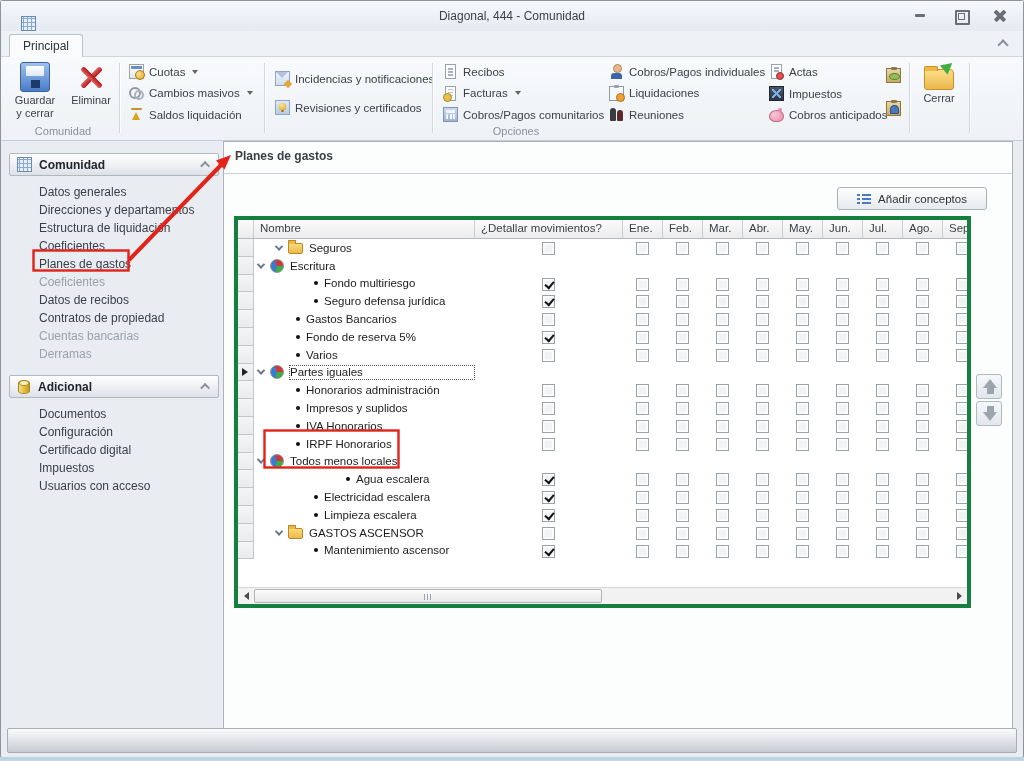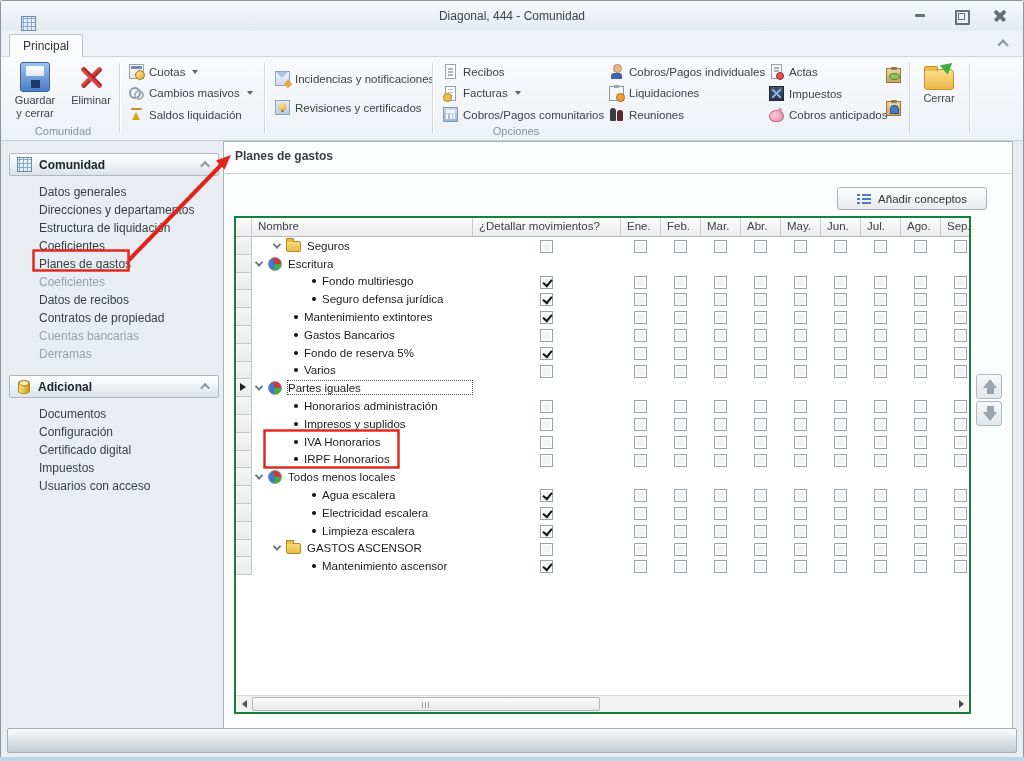--- a/index.html
+++ b/index.html
@@ -129,21 +129,21 @@
   
   .panel { position:absolute; left:222px; top:140px; width:790px; height:588px;
            background:#fcfdfd; border:1px solid #aab2ba; }
   .panel-title { position:absolute; left:11px; top:7px; font-size:12px; font-weight:bold; color:#3a3f44; }
   .panel-sep { position:absolute; left:0; right:0; top:31px; height:1px; background:#ccd2d8; }
   .addbtn { position:absolute; left:613px; top:45px; width:150px; height:23px; border:1px solid #a8b0b8; border-radius:3px;
             background:linear-gradient(#fdfdfd,#e7ebee); display:flex; align-items:center; justify-content:center; gap:7px;
             font-size:11.5px; color:#333; }
 
   
-  .grid { position:absolute; left:10px; top:74px; width:737px; height:498px; background:#ffffff; border:2px solid #15803d; }
+  .grid { position:absolute; left:10px; top:74px; width:737px; height:392px; background:#ffffff; border:4px solid #15803d; }
   .ghead { position:absolute; left:0; right:0; top:0; height:19px; display:flex;
            background:linear-gradient(#fbfbfb,#ececec); border-bottom:1px solid #b4bac0; }
   .gh { border-right:1px solid #c9cdd1; font-size:11.5px; color:#3c4248; padding:2px 0 0 6px; white-space:nowrap; overflow:hidden; }
   .gh:last-child { border-right:none; }
   .gbody { position:absolute; left:0; right:0; top:19px; bottom:18px; overflow:hidden; }
   .grow { position:relative; height:17.8px; }
   .rh { position:absolute; left:0; top:0; width:16px; height:100%; background:linear-gradient(#f4f5f6,#e9ebed);
         border-right:1px solid #c3c7cb; border-bottom:1px solid #c3c7cb; }
   .rh .selptr { position:absolute; left:4px; top:4px; width:0; height:0;
         border-top:4.5px solid transparent; border-bottom:4.5px solid transparent; border-left:6px solid #222; }
@@ -428,37 +428,20 @@
             <span class="cb" style="left: 558px;"></span>
             <span class="cb" style="left: 598px;"></span>
             <span class="cb" style="left: 638px;"></span>
             <span class="cb" style="left: 678px;"></span>
             <span class="cb" style="left: 718px;"></span>
           </div>
           <div class="grow">
             <span class="rh"></span>
             <span class="treecell" style="padding-left: 42px;">
               <span class="bullet"></span>
-              <span>Mantenimiento extintores</span>
-            </span>
-            <span class="cb on" style="left: 304px;"></span>
-            <span class="cb" style="left: 398px;"></span>
-            <span class="cb" style="left: 438px;"></span>
-            <span class="cb" style="left: 478px;"></span>
-            <span class="cb" style="left: 518px;"></span>
-            <span class="cb" style="left: 558px;"></span>
-            <span class="cb" style="left: 598px;"></span>
-            <span class="cb" style="left: 638px;"></span>
-            <span class="cb" style="left: 678px;"></span>
-            <span class="cb" style="left: 718px;"></span>
-          </div>
-          <div class="grow">
-            <span class="rh"></span>
-            <span class="treecell" style="padding-left: 42px;">
-              <span class="bullet"></span>
               <span>Gastos Bancarios</span>
             </span>
             <span class="cb" style="left: 304px;"></span>
             <span class="cb" style="left: 398px;"></span>
             <span class="cb" style="left: 438px;"></span>
             <span class="cb" style="left: 478px;"></span>
             <span class="cb" style="left: 518px;"></span>
             <span class="cb" style="left: 558px;"></span>
             <span class="cb" style="left: 598px;"></span>
             <span class="cb" style="left: 638px;"></span>
@@ -581,21 +564,21 @@
           <div class="grow">
             <span class="rh"></span>
             <span class="treecell" style="padding-left: 4px;">
               <span class="chev"></span>
               <span class="ic-pie"></span>
               <span>Todos menos locales</span>
             </span>
           </div>
           <div class="grow">
             <span class="rh"></span>
-            <span class="treecell" style="padding-left: 60px;">
+            <span class="treecell" style="padding-left: 92px;">
               <span class="bullet"></span>
               <span>Agua escalera</span>
             </span>
             <span class="cb on" style="left: 304px;"></span>
             <span class="cb" style="left: 398px;"></span>
             <span class="cb" style="left: 438px;"></span>
             <span class="cb" style="left: 478px;"></span>
             <span class="cb" style="left: 518px;"></span>
             <span class="cb" style="left: 558px;"></span>
             <span class="cb" style="left: 598px;"></span>

